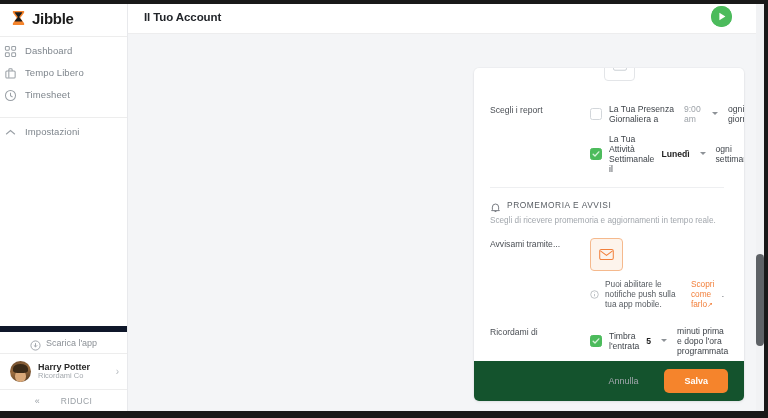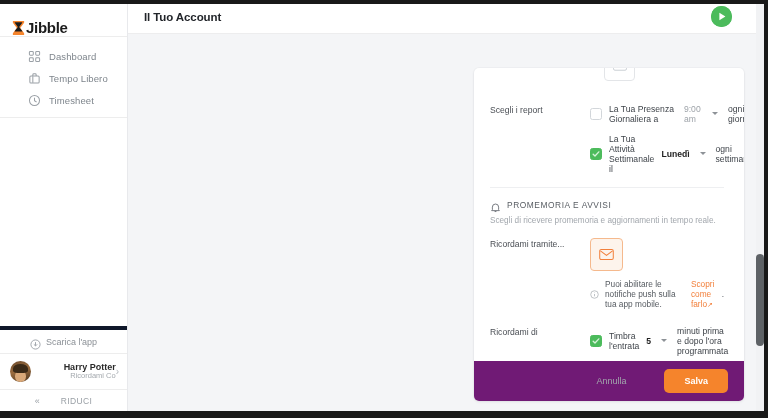--- a/index.html
+++ b/index.html
@@ -35,59 +35,58 @@
   .sidebar {
     position: relative;
     width: 128px; height: 418px;
     background: #ffffff;
     border-right: 1px solid #e8e9ec;
     flex: 0 0 128px;
     display: flex; flex-direction: column;
   }
   .logo-row {
     height: 36px;
-    display: flex; align-items: flex-end;
+    display: flex; align-items: center;
     padding-left: 11px;
-    gap: 0;
+    gap: 6px;
   }
   .logo-mark { width: 15px; height: 16px; display:block; }
   .logo-text {
     font-size: 15px; font-weight: bold; color: #1c1c1c;
     letter-spacing: -0.3px;
   }
   .nav-sep { height: 1px; background: #ededed; margin: 0; }
   .nav-group { padding: 8px 0 6px 0; }
   .nav-item {
-    display: flex; align-items: center;
-    height: 22px; padding-left: 28px; gap: 8px;
+    display: flex; align-items: flex-start;
+    height: 22px; padding-left: 4px; gap: 8px;
     cursor: pointer;
   }
   .nav-ico { width: 13px; height: 13px; flex: 0 0 13px; color: #9aa0a6; }
   .nav-ico svg { display: block; }
   .nav-label { font-size: 9.5px; color: #7e858c; letter-spacing: 0.1px; }
 
   .sidebar-spacer { flex: 1 1 auto; }
 
   .download-row {
     height: 27px;
     display: flex; align-items: center; justify-content: center;
     gap: 5px;
-    border-top: 4px solid #0f172a;
+    border-top: 6px solid #0f172a;
     cursor: pointer;
   }
   .download-row .dl-label { font-size: 9px; color: #8b9096; }
   .dl-ico { width: 11px; height: 11px; color: #9aa0a6; }
 
   .profile-row {
     height: 36px;
-    display: flex; align-items: center; 
+    display: flex; align-items: center; gap: 7px;
     padding: 0 8px 0 10px;
     border-top: 1px solid #ededed;
     cursor: pointer;
-    text-align: right;
   }
   .avatar {
     width: 21px; height: 21px; border-radius: 50%;
     background: linear-gradient(160deg,#6b4a2c 0%, #9a6b3d 45%, #4a3520 100%);
     flex: 0 0 21px; position: relative; overflow: hidden;
   }
   .avatar::after {
     content:""; position:absolute; left:5px; top:9px; width:11px; height:12px;
     border-radius: 50% 50% 45% 45%;
     background: #d9a878;
@@ -225,22 +224,22 @@
     display:flex; align-items:center; gap:6px;
     margin-top: 8px; font-size: 8.3px; color:#565b61;
   }
   .info-ico { width:9px;height:9px;color:#b0b5ba;flex:0 0 9px; }
   .link { color:#f2803c; cursor:pointer; }
   .ext { font-size:7px; }
 
   .card-footer {
     position:absolute; left:0; right:0; bottom:0; height: 40px;
     display:flex; align-items:center; justify-content:flex-end;
-    gap: 14px; padding-right: 16px;
-    background:#701a75;
+    gap: 2px; padding-right: 16px;
+    background:#14532d;
   }
   .btn-cancel {
     font-size:9px; color:#a2a7ad; cursor:pointer; background:none; border:none;
     font-family: inherit;
   }
   .btn-save {
     background:#f5842c; color:#fff; font-size:9px; font-weight:bold;
     border:none; border-radius:5px; padding: 7px 20px; cursor:pointer;
     font-family: inherit;
     margin-left: 24px;
@@ -308,20 +307,28 @@
               <path d="M7 4v3.3l2.2 1.3"></path>
           </svg>
         </span>
         <span class="nav-label">Timesheet</span>
       </div>
     </div>
 
     <div class="nav-sep"></div>
 
     <div class="nav-group">
+      <div class="nav-item">
+        <span class="nav-ico">
+          <svg viewBox="0 0 14 14" width="13" height="13" fill="none" stroke="#9aa0a6" stroke-width="1.2" stroke-linecap="round">
+            <path d="M2.6 8.6L7 4.9l4.4 3.7"></path>
+          </svg>
+        </span>
+        <span class="nav-label">Impostazioni</span>
+      </div>
     </div>
 
     <div class="sidebar-spacer"></div>
 
     <div class="download-row">
       <span class="dl-ico">
         <svg viewBox="0 0 12 12" width="11" height="11" fill="none" stroke="#9aa0a6" stroke-width="1">
           <circle cx="6" cy="6" r="5"></circle>
             <path d="M6 3.4v4M4.2 5.8L6 7.6l1.8-1.8"></path>
         </svg>
@@ -408,21 +415,21 @@
               <svg viewBox="0 0 12 12" width="11" height="11" fill="none" stroke="#6b7076" stroke-width="1">
                 <path d="M2.6 8.4V5.6a3.4 3.4 0 016.8 0v2.8l.8 1H1.8z"></path>
                 <path d="M5 10.4h2"></path>
               </svg>
             </span>
             <span class="sec-title">PROMEMORIA E AVVISI</span>
           </div>
           <div class="sec-sub">Scegli di ricevere promemoria e aggiornamenti in tempo reale.</div>
 
           <div class="frow" style="margin-top:13px;">
-            <div class="flabel">Ricordami tramite...</div>
+            <div class="flabel">Avvisami tramite...</div>
             <div class="fbody">
               <div class="mail-box">
                 <svg viewBox="0 0 16 12" width="15" height="11" fill="none" stroke="#f2803c" stroke-width="1.1">
                   <rect x="0.6" y="0.6" width="14.8" height="10.8" rx="1.6"></rect>
                   <path d="M1.4 2L8 7l6.6-5"></path>
                 </svg>
               </div>
               <div class="hint-line">
                 <span class="info-ico">
                   <svg viewBox="0 0 10 10" width="9" height="9" fill="none" stroke="#b0b5ba" stroke-width=".9">

